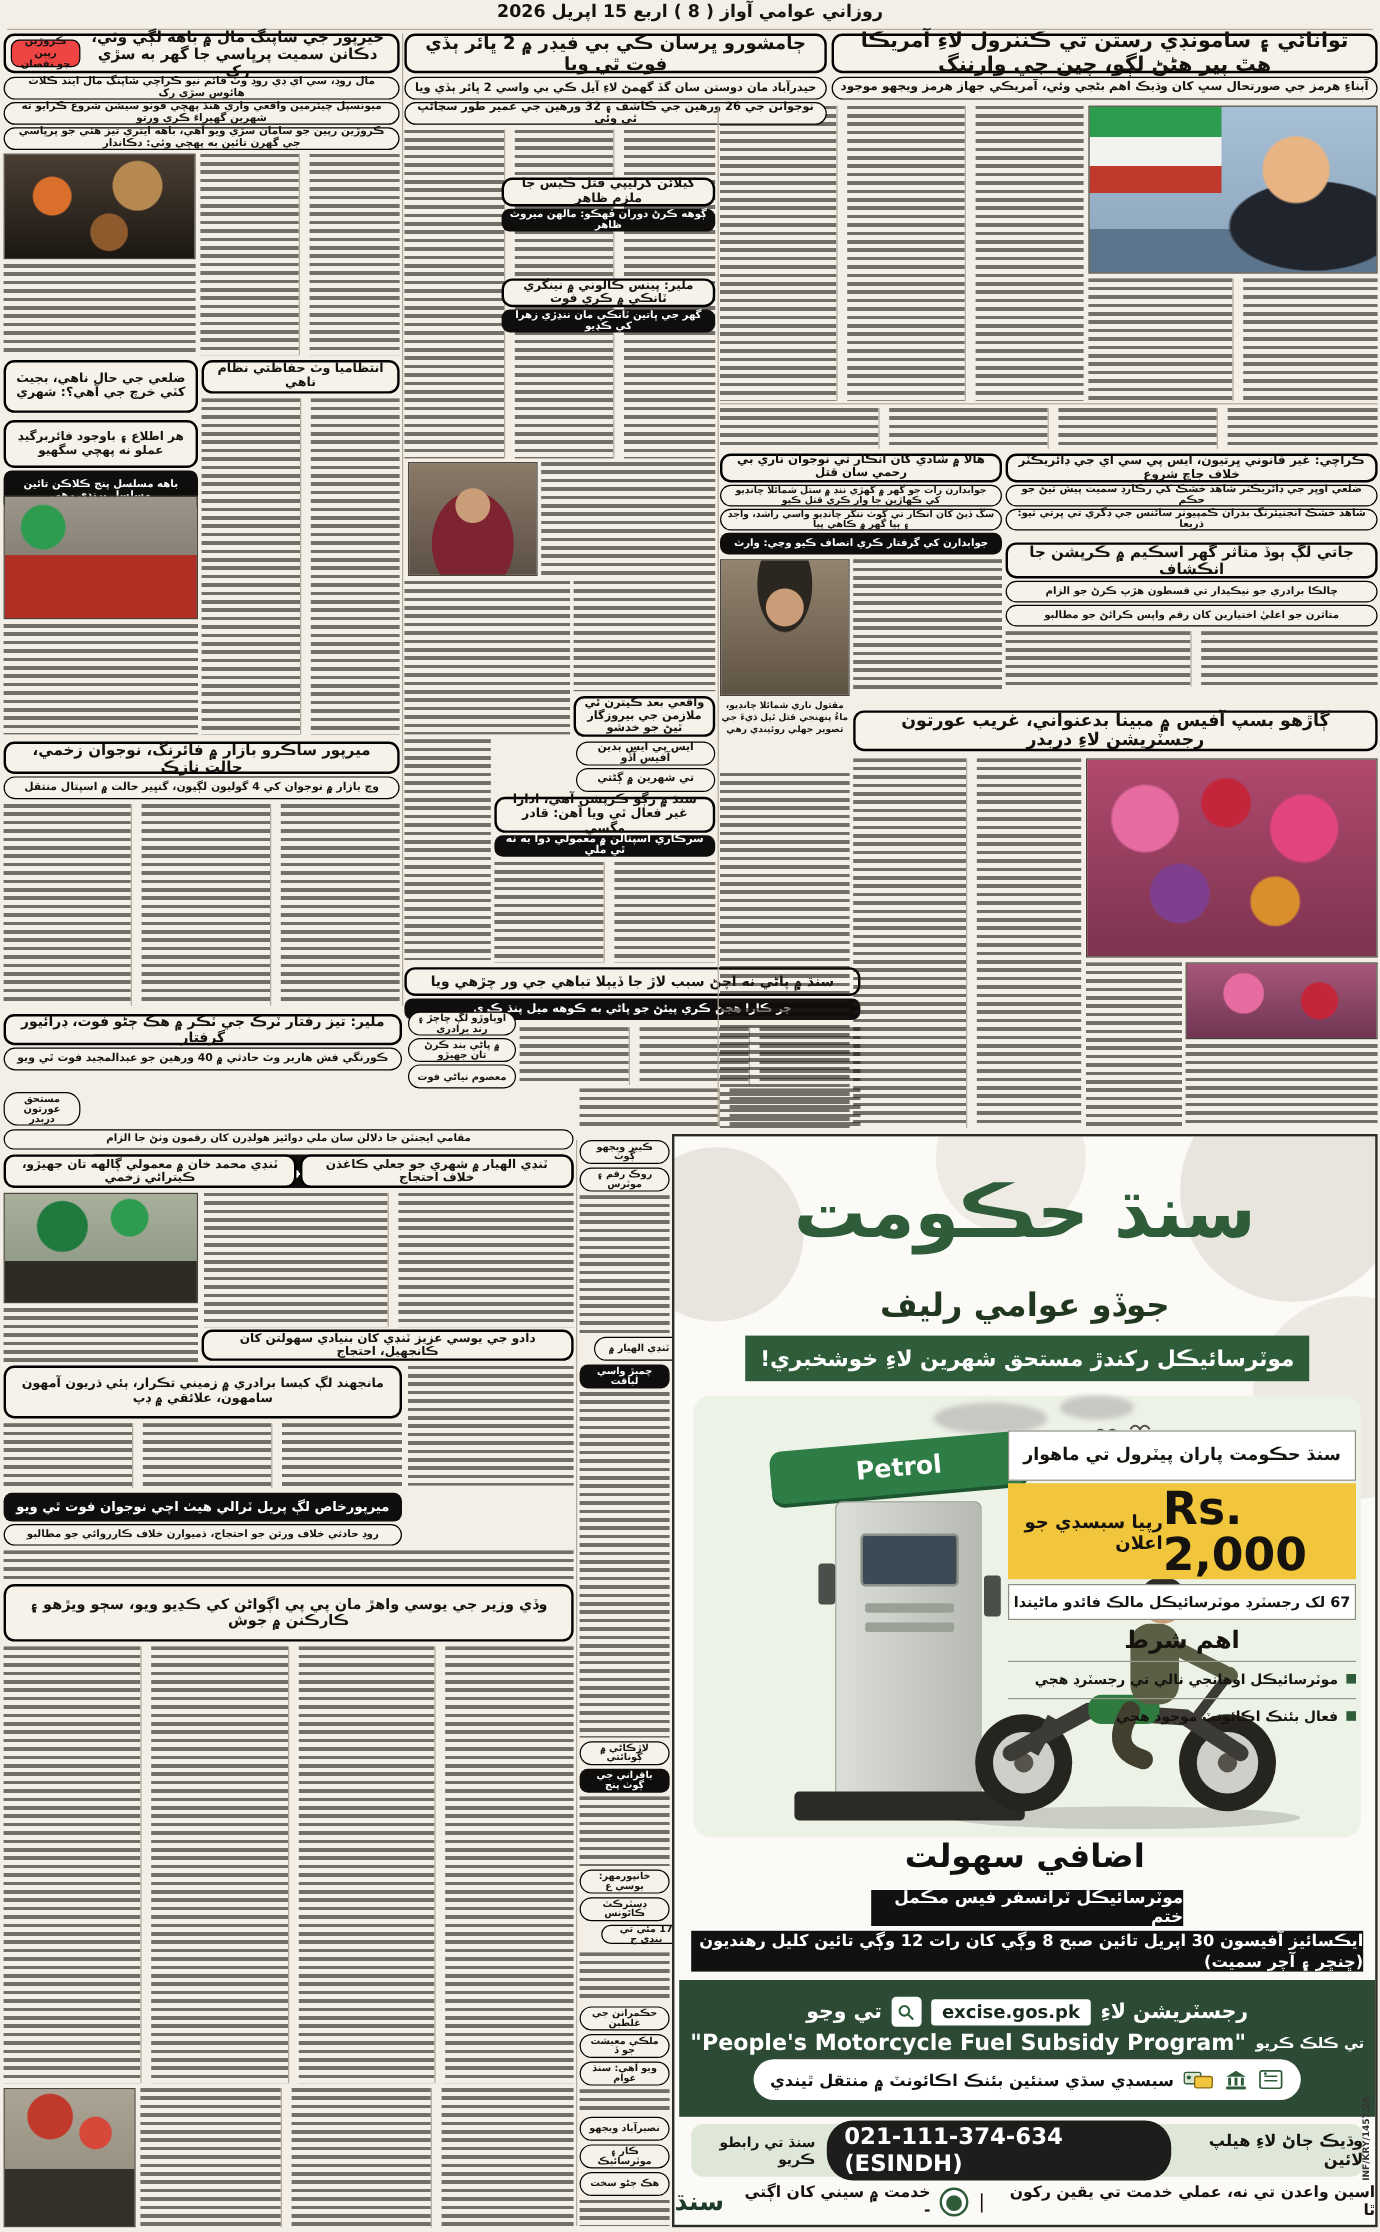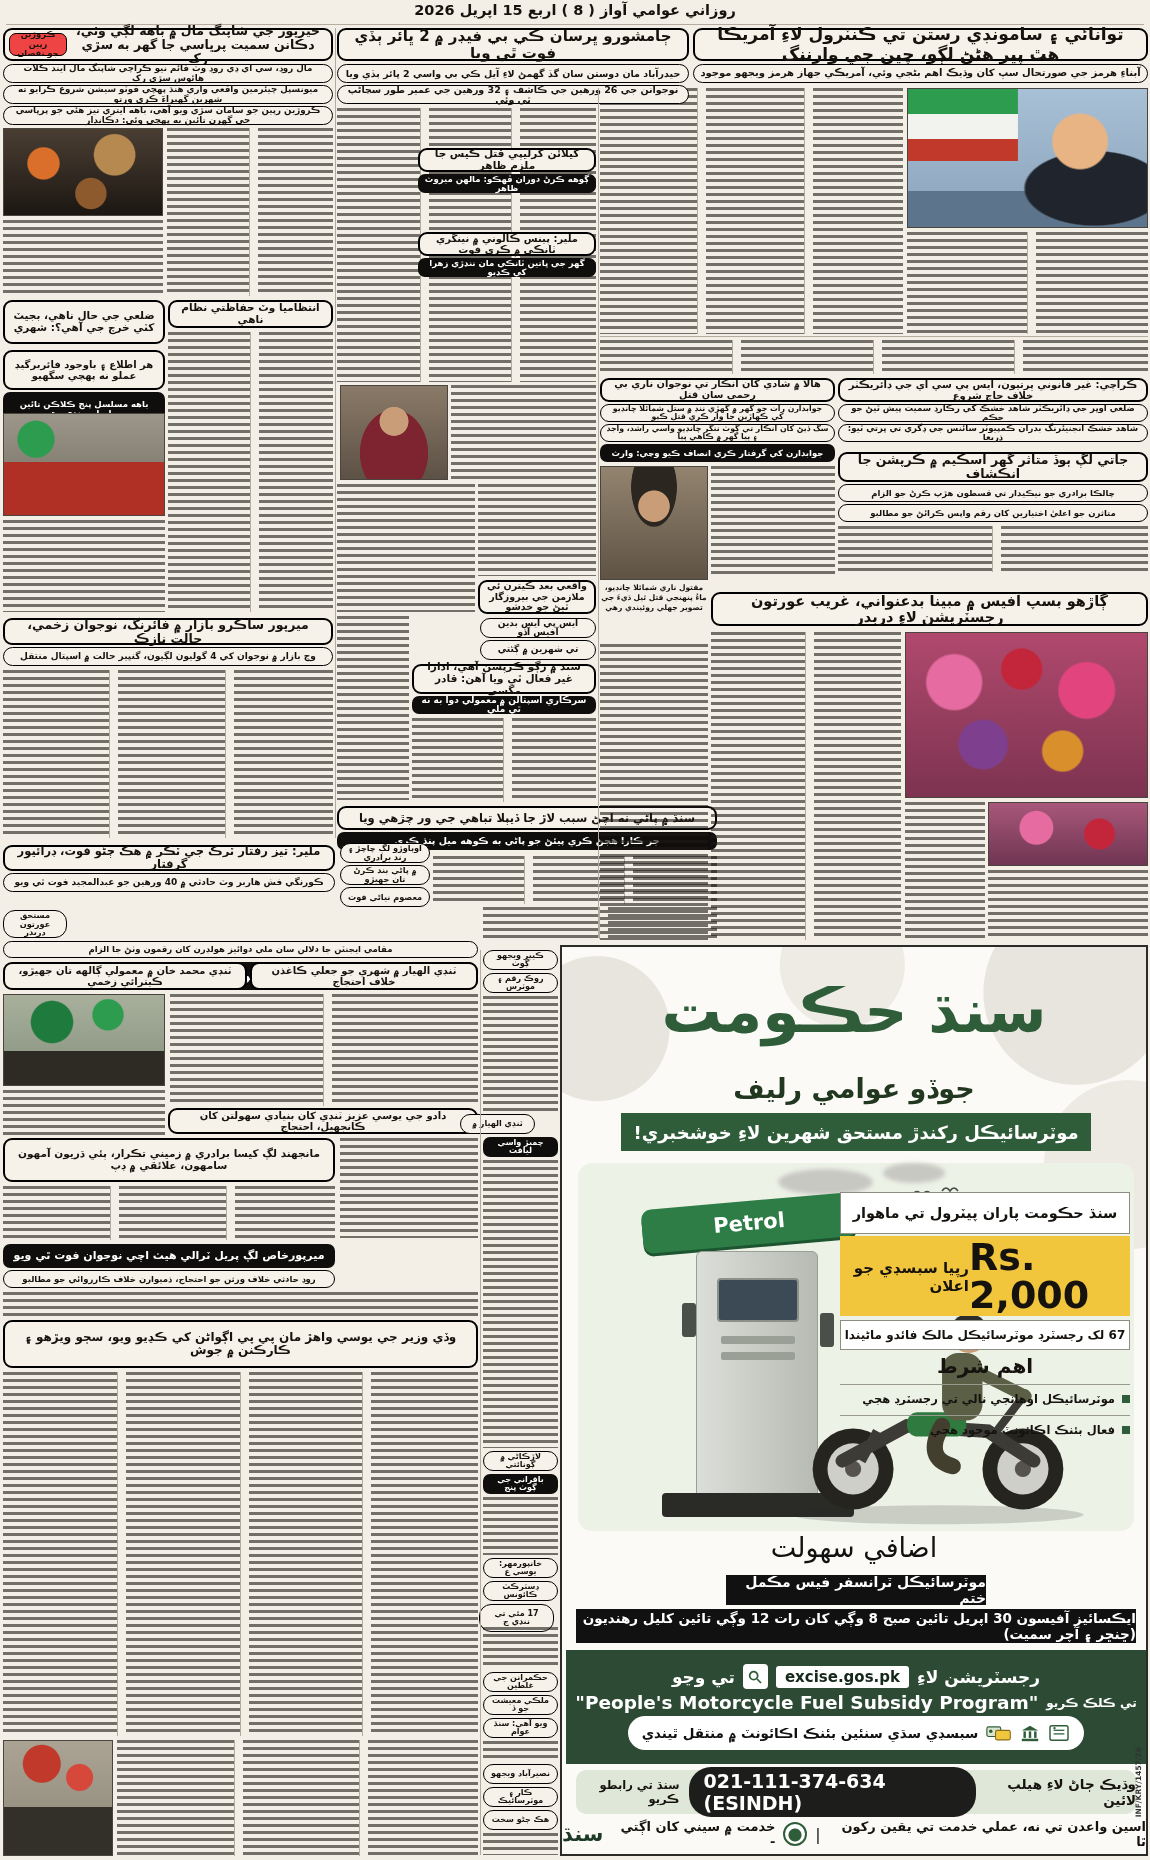--- a/index.html
+++ b/index.html
@@ -40,21 +40,21 @@
   .pumpbase{position:absolute;left:84px;top:330px;width:192px;height:24px;background:#2a2a27;border-radius:4px}
   .adcol{position:absolute;left:278px;width:290px}
   .ad-white{top:245px;height:42px;background:#fff;border:1px solid #8d8d82;display:flex;align-items:center;justify-content:center;font-size:14.5px;font-weight:700}
   .ad-yellow{top:289px;height:80px;background:#f2c63c;display:flex;align-items:center;justify-content:center}
   .ad-rs{font-size:38px;font-weight:700;line-height:1;direction:ltr}
   .ad-rs-sub{font-size:15px;font-weight:700;margin-top:2px}
   .ad-bene{top:373px;height:30px;background:#fff;border:1px solid #8d8d82;display:flex;align-items:center;justify-content:center;font-size:12px;font-weight:700}
   .ad-cond-title{top:407px;text-align:center;font-size:20px;font-weight:700}
   .ad-bullet{height:28px;border-top:1px solid #99998e;display:flex;align-items:center;gap:7px;font-size:11.5px;font-weight:700}
   .sq{width:8px;height:8px;background:#2f5d3a;flex:0 0 auto}
-  .ad-extra{position:absolute;top:585px;left:0;width:100%;text-align:center;font-size:27px;font-weight:400;color:#111}
+  .ad-extra{position:absolute;top:585px;left:0;width:100%;text-align:center;font-size:27px;font-weight:700;color:#111}
   .ad-bar1{position:absolute;top:628px;left:164px;width:260px;height:30px;background:#111;color:#fff;display:flex;align-items:center;justify-content:center;font-size:14px;font-weight:700}
   .ad-bar2{position:absolute;top:662px;left:14px;width:560px;height:34px;background:#111;color:#fff;display:flex;align-items:center;justify-content:center;font-size:13.5px;font-weight:700}
   .ad-dark{position:absolute;top:703px;left:4px;width:580px;height:114px;background:#2d4a34;color:#fff;display:flex;flex-direction:column;align-items:center;justify-content:center;gap:3px}
   .ad-reg{display:flex;align-items:center;gap:8px;font-size:17px;font-weight:700}
   .urlbox{background:#fff;color:#16281c;font-size:15px;font-weight:700;padding:2px 9px;border-radius:3px;direction:ltr}
   .magbox{background:#fff;width:25px;height:25px;border-radius:4px;display:flex;align-items:center;justify-content:center}
   .ad-prog{display:flex;align-items:center;gap:8px}
   .prog-lat{font-size:18.5px;font-weight:700;direction:ltr}
   .prog-suf{font-size:12px;font-weight:700}
   .transferbox{background:#fff;color:#111;border-radius:18px;height:34px;display:flex;align-items:center;gap:8px;padding:0 14px;font-size:13.5px;font-weight:700}
@@ -228,29 +228,29 @@
     linear-gradient(180deg,#aba494,#8c8677)"></div>
   <div class="cols" style="left:117px;top:1740px;width:361px;height:116px">
       <i></i>
       <i></i>
       <i></i>
     </div>
 
   <div class="pill" style="left:483px;top:950px;width:75px;height:20px;font-size:8px">ڪيبر ويجهو ڳوٺ</div>
   <div class="pill" style="left:483px;top:973px;width:75px;height:20px;font-size:8px">روڪ رقم ۽ موٽرس</div>
   <div class="gk" style="left:483px;top:996px;width:75px;height:115px"></div>
-  <div class="pill" style="left:460px;top:1114px;width:75px;height:20px;font-size:8px">ٽنڊي الهيار ۾</div>
+  <div class="pill" style="left:495px;top:1114px;width:75px;height:20px;font-size:8px">ٽنڊي الهيار ۾</div>
   <div class="bar" style="left:483px;top:1137px;width:75px;height:20px;font-size:8px">چمبڙ واسي لياقت</div>
   <div class="gk" style="left:483px;top:1160px;width:75px;height:288px"></div>
   <div class="pill" style="left:483px;top:1451px;width:75px;height:20px;font-size:8px">لاڙڪاڻي ۾ ڳونائتي</div>
   <div class="bar" style="left:483px;top:1474px;width:75px;height:20px;font-size:8px">باقراني جي ڳوٺ پنج</div>
   <div class="gk" style="left:483px;top:1497px;width:75px;height:58px"></div>
   <div class="pill" style="left:483px;top:1558px;width:75px;height:20px;font-size:8px">خانپورمهر: يوسي ع</div>
   <div class="pill" style="left:483px;top:1581px;width:75px;height:20px;font-size:8px">ڊسٽرڪٽ ڪائونس</div>
-  <div class="pill" style="left:479px;top:1604px;width:75px;height:28px;font-size:8px">17 مئي تي ننڍي ج</div>
+  <div class="pill" style="left:501px;top:1604px;width:75px;height:16px;font-size:8px">17 مئي تي ننڍي ج</div>
   <div class="gk" style="left:483px;top:1627px;width:75px;height:42px"></div>
   <div class="pill" style="left:483px;top:1672px;width:75px;height:20px;font-size:8px">حڪمرانن جي غلطين</div>
   <div class="pill" style="left:483px;top:1695px;width:75px;height:20px;font-size:8px">ملڪي معيشت جو ڏ</div>
   <div class="pill" style="left:483px;top:1718px;width:75px;height:20px;font-size:8px">ويو آهي: سنڌ عوام</div>
   <div class="gk" style="left:483px;top:1741px;width:75px;height:20px"></div>
   <div class="pill" style="left:483px;top:1764px;width:75px;height:20px;font-size:8px">نصيرآباد ويجهو</div>
   <div class="pill" style="left:483px;top:1787px;width:75px;height:20px;font-size:8px">ڪار ۽ موٽرسائيڪ</div>
   <div class="pill" style="left:483px;top:1810px;width:75px;height:20px;font-size:8px">هڪ ڄڻو سخت</div>
   <div class="gk" style="left:483px;top:1833px;width:75px;height:22px"></div>
 

